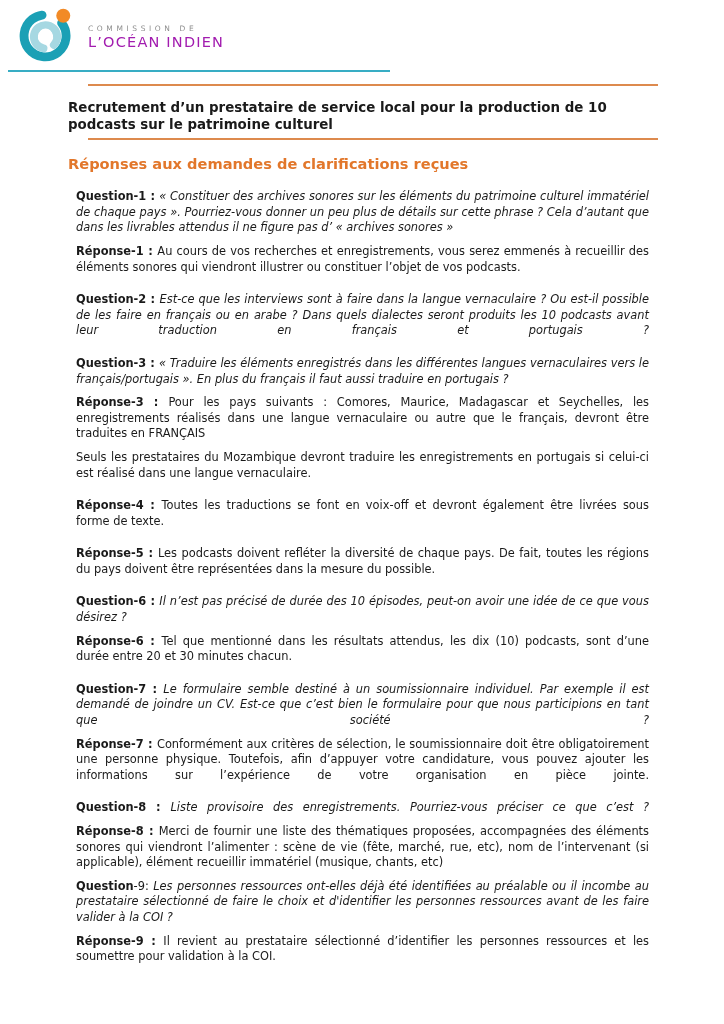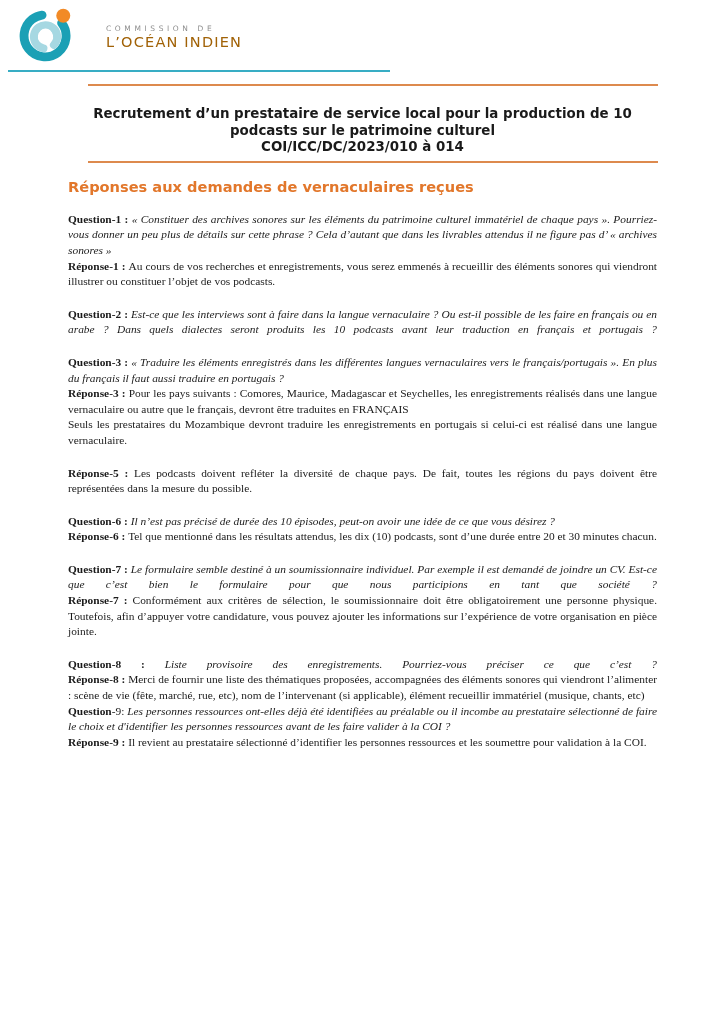--- a/index.html
+++ b/index.html
@@ -17,55 +17,55 @@
     position:relative;
     width:724px;height:1024px;
     background:#fff;
     font-family:"DejaVu Sans","Liberation Sans",sans-serif;
     color:var(--ink);
     overflow:hidden;
     box-sizing:border-box;
   }
   
   .logo-row{
-    display:flex;align-items:center;gap:32px;
+    display:flex;align-items:center;gap:14px;
     padding:5px 0 0 18px;height:58px;
   }
   .logo-mark{width:56px;height:56px;flex:0 0 auto;}
   .logo-text{display:flex;flex-direction:column;justify-content:center;padding-top:6px;}
   .logo-text .l1{
     font-size:7.5px;letter-spacing:3.6px;color:var(--logo-gray);
     font-weight:400;white-space:nowrap;
   }
   .logo-text .l2{
-    font-size:14.5px;letter-spacing:1.2px;color:#a16207;
+    font-size:14.5px;letter-spacing:1.2px;color:#a21caf;
     margin-top:1px;white-space:nowrap;
   }
   .teal-rule{margin:7px 0 0 8px;width:382px;height:2px;background:var(--teal);}
   
   .content{padding:0 67px 0 68px;}
   .title-rule{height:2px;background:var(--rule-orange);width:570px;margin-left:20px;}
   .title-rule.top{margin-top:12px;}
   .title-rule.bottom{margin-top:5px;}
   .doc-title{
-    text-align:center;font-weight:bold;
+    font-weight:bold;
     font-size:13.4px;line-height:16.6px;
-    margin-top:20px;
+    margin-top:14px;
   }
   .section-heading{
     color:var(--orange);font-weight:bold;
     font-size:14.6px;line-height:18px;
     margin-top:15px;
   }
   .qa-list{margin-top:16px;}
   .qa-block{margin-top:17px;}
   .qa-block:first-child,.qa-block.no-gap{margin-top:0;}
   .para{
-    margin:0;text-align:justify;
-    font-size:11.4px;line-height:15.6px;font-family:Liberation Serif, serif;
+    margin:8px;text-align:justify;
+    font-size:11.4px;line-height:15.6px;
   }
   .para.justify-last{text-align-last:justify;}
   .b{font-weight:bold;}
   .i{font-style:italic;}
 </style>
 </head>
 <body>
 
 <div class="page">
 
@@ -92,41 +92,41 @@
 
   <div class="teal-rule"></div>
 
   <div class="content">
 
     <div class="title-rule top"></div>
 
     <div class="doc-title">
       <div>Recrutement d’un prestataire de service local pour la production de 10</div>
       <div>podcasts sur le patrimoine culturel</div>
-      <div>COI/ICC/DC/2023/010 à 014</div>
     </div>
 
     <div class="title-rule bottom"></div>
 
-    <div class="section-heading">Réponses aux demandes de vernaculaires reçues</div>
+    <div class="section-heading">Réponses aux demandes de clarifications reçues</div>
 
     <div class="qa-list">
         <div class="qa-block">
           <p class="para"><span class="b">Question-1 : </span><span class="i">« Constituer des archives sonores sur les éléments du patrimoine culturel immatériel de chaque pays ». Pourriez-vous donner un peu plus de détails sur cette phrase ? Cela d’autant que dans les livrables attendus il ne figure pas d’ « archives sonores »</span></p>
           <p class="para"><span class="b">Réponse-1 : </span><span>Au cours de vos recherches et enregistrements, vous serez emmenés à recueillir des éléments sonores qui viendront illustrer ou constituer l’objet de vos podcasts.</span></p>
         </div>
         <div class="qa-block">
           <p class="para justify-last"><span class="b">Question-2 : </span><span class="i">Est-ce que les interviews sont à faire dans la langue vernaculaire ? Ou est-il possible de les faire en français ou en arabe ? Dans quels dialectes seront produits les 10 podcasts avant leur traduction en français et portugais ?</span></p>
         </div>
         <div class="qa-block">
           <p class="para"><span class="b">Question-3 : </span><span class="i">« Traduire les éléments enregistrés dans les différentes langues vernaculaires vers le français/portugais ». En plus du français il faut aussi traduire en portugais ?</span></p>
           <p class="para"><span class="b">Réponse-3 : </span><span>Pour les pays suivants : Comores, Maurice, Madagascar et Seychelles, les enregistrements réalisés dans une langue vernaculaire ou autre que le français, devront être traduites en FRANÇAIS</span></p>
           <p class="para"><span>Seuls les prestataires du Mozambique devront traduire les enregistrements en portugais si celui-ci est réalisé dans une langue vernaculaire.</span></p>
         </div>
         <div class="qa-block">
+          <p class="para"><span class="b">Réponse-4 : </span><span>Toutes les traductions se font en voix-off et devront également être livrées sous forme de texte.</span></p>
         </div>
         <div class="qa-block">
           <p class="para"><span class="b">Réponse-5 : </span><span>Les podcasts doivent refléter la diversité de chaque pays. De fait, toutes les régions du pays doivent être représentées dans la mesure du possible.</span></p>
         </div>
         <div class="qa-block">
           <p class="para"><span class="b">Question-6 : </span><span class="i">Il n’est pas précisé de durée des 10 épisodes, peut-on avoir une idée de ce que vous désirez ?</span></p>
           <p class="para"><span class="b">Réponse-6 : </span><span>Tel que mentionné dans les résultats attendus, les dix (10) podcasts, sont d’une durée entre 20 et 30 minutes chacun.</span></p>
         </div>
         <div class="qa-block">
           <p class="para justify-last"><span class="b">Question-7 : </span><span class="i">Le formulaire semble destiné à un soumissionnaire individuel. Par exemple il est demandé de joindre un CV. Est-ce que c’est bien le formulaire pour que nous participions en tant que société ?</span></p>

